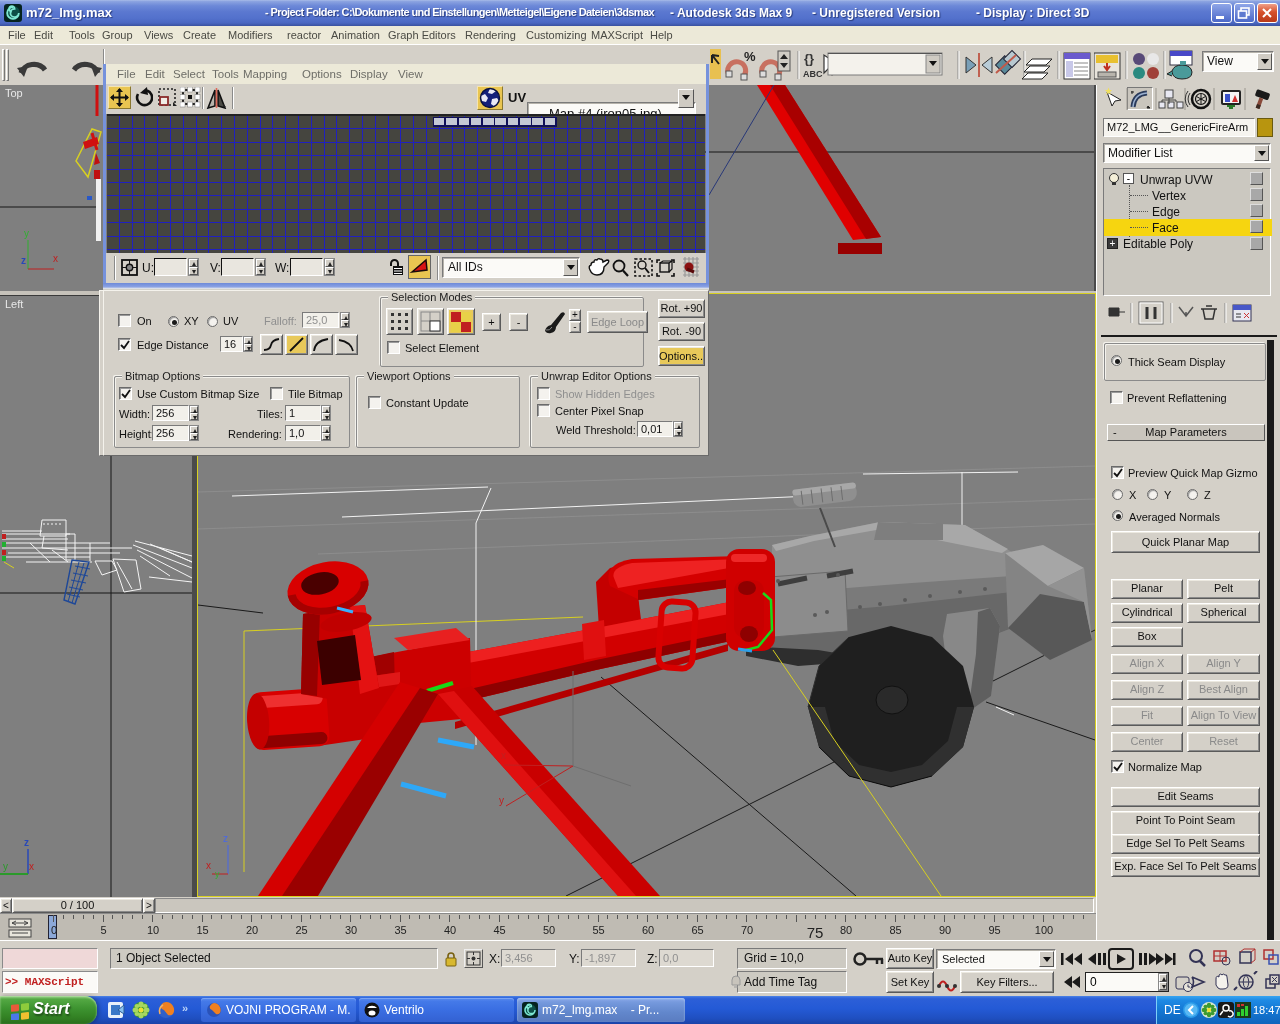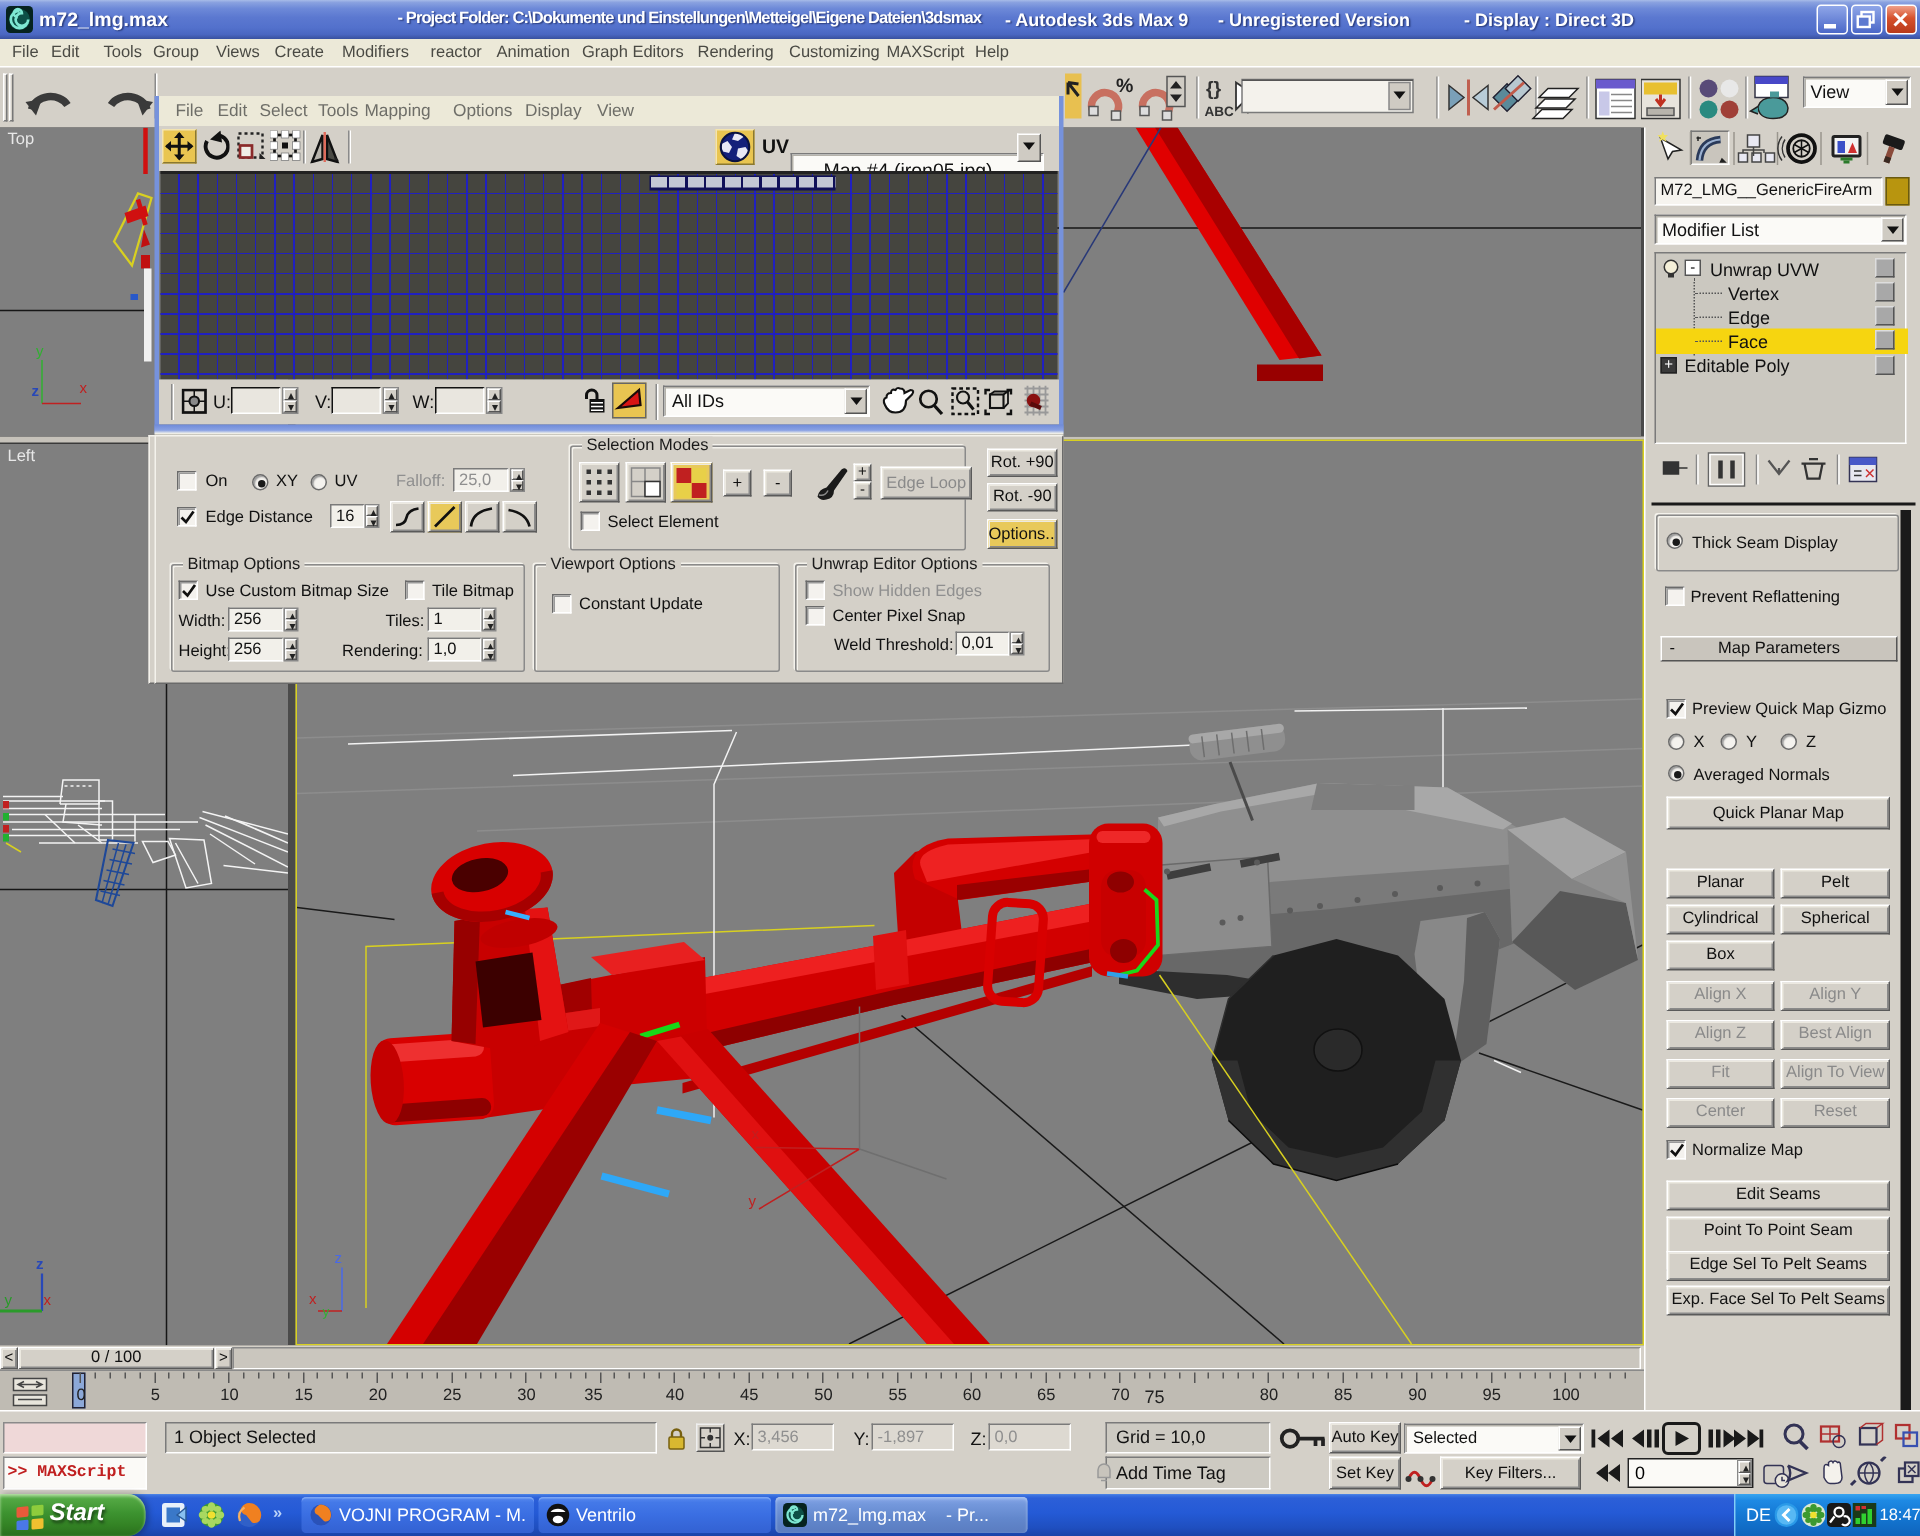--- a/index.html
+++ b/index.html
@@ -913,29 +913,29 @@
       <div class="abs" style="left:1062.8px;top:1px;width:1px;height:4px;background:#555"></div>
       <div class="abs" style="left:1072.7px;top:1px;width:1px;height:4px;background:#555"></div>
       <div class="abs" style="left:1082.6px;top:1px;width:1px;height:4px;background:#555"></div>
       <div class="abs" style="left:43.0px;top:10px;width:22px;text-align:center;font-size:11px;color:#222">0</div>
       <div class="abs" style="left:92.5px;top:10px;width:22px;text-align:center;font-size:11px;color:#222">5</div>
       <div class="abs" style="left:142.0px;top:10px;width:22px;text-align:center;font-size:11px;color:#222">10</div>
       <div class="abs" style="left:191.5px;top:10px;width:22px;text-align:center;font-size:11px;color:#222">15</div>
       <div class="abs" style="left:241.0px;top:10px;width:22px;text-align:center;font-size:11px;color:#222">20</div>
       <div class="abs" style="left:290.5px;top:10px;width:22px;text-align:center;font-size:11px;color:#222">25</div>
       <div class="abs" style="left:340.0px;top:10px;width:22px;text-align:center;font-size:11px;color:#222">30</div>
-      <div class="abs" style="left:389.5px;top:10px;width:22px;font-size:11px;color:#222">35</div>
+      <div class="abs" style="left:389.5px;top:10px;width:22px;text-align:center;font-size:11px;color:#222">35</div>
       <div class="abs" style="left:439.0px;top:10px;width:22px;text-align:center;font-size:11px;color:#222">40</div>
       <div class="abs" style="left:488.5px;top:10px;width:22px;text-align:center;font-size:11px;color:#222">45</div>
       <div class="abs" style="left:538.0px;top:10px;width:22px;text-align:center;font-size:11px;color:#222">50</div>
       <div class="abs" style="left:587.5px;top:10px;width:22px;text-align:center;font-size:11px;color:#222">55</div>
       <div class="abs" style="left:637.0px;top:10px;width:22px;text-align:center;font-size:11px;color:#222">60</div>
       <div class="abs" style="left:686.5px;top:10px;width:22px;text-align:center;font-size:11px;color:#222">65</div>
       <div class="abs" style="left:736.0px;top:10px;width:22px;text-align:center;font-size:11px;color:#222">70</div>
-      <div class="abs" style="left:763px;top:10px;width:22px;font-size:12px;color:#222">75</div>
+      <div class="abs" style="left:804px;top:10px;width:22px;text-align:center;font-size:15px;color:#222">75</div>
       <div class="abs" style="left:835.0px;top:10px;width:22px;text-align:center;font-size:11px;color:#222">80</div>
       <div class="abs" style="left:884.5px;top:10px;width:22px;text-align:center;font-size:11px;color:#222">85</div>
       <div class="abs" style="left:934.0px;top:10px;width:22px;text-align:center;font-size:11px;color:#222">90</div>
       <div class="abs" style="left:983.5px;top:10px;width:22px;text-align:center;font-size:11px;color:#222">95</div>
       <div class="abs" style="left:1033.0px;top:10px;width:22px;text-align:center;font-size:11px;color:#222">100</div>
     </div>
 </div>
 
 <div class="abs panel" style="left:0;top:940px;width:1280px;height:56px;border-top:1px solid #fff">
   <div class="abs" style="left:2px;top:7px;width:96px;height:21px;background:#efd8d8;border:1px solid;border-color:#8a8a8a #fff #fff #8a8a8a"></div>

